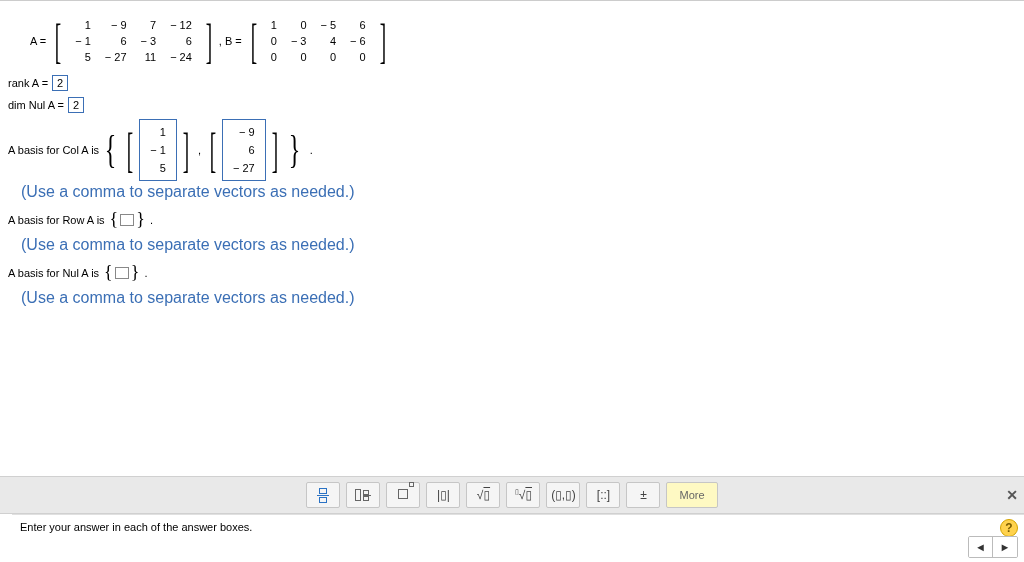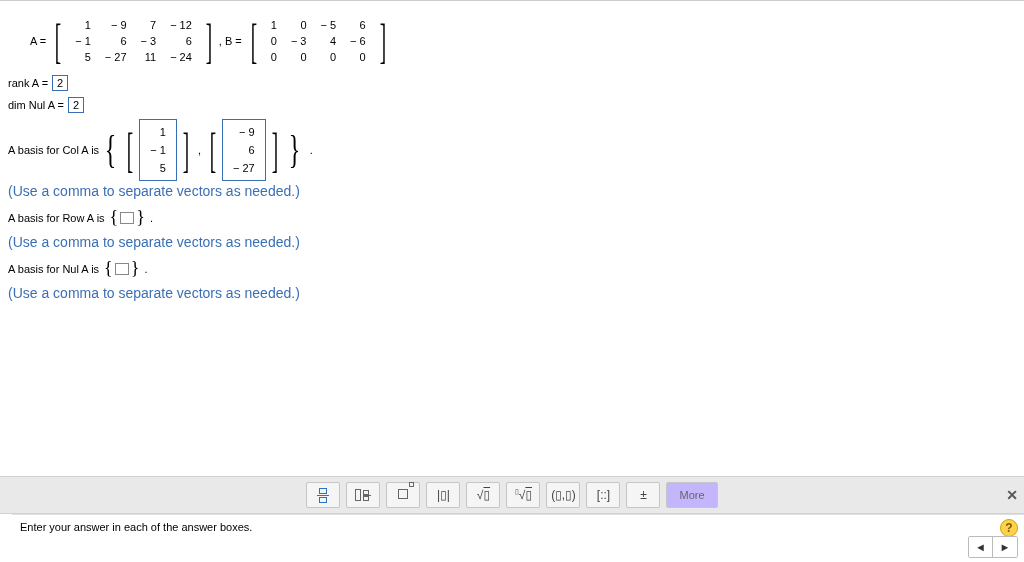--- a/index.html
+++ b/index.html
@@ -89,22 +89,23 @@
   }
   .empty-box {
     border: 1px solid #888;
     width: 14px; height: 12px;
     display:inline-block;
     margin: 0 1px;
     vertical-align: middle;
   }
   .hint {
     color: #3b6fb5;
-    font-size: 14px;
+    font-size: 16px;
     margin-top: 2px;
+    margin-left: 13px;
   }
   .toolbar-wrap {
     position: absolute;
     left: 0; right: 0;
     bottom: 48px;
     background: #e9e9e9;
     border-top: 1px solid #d0d0d0;
     border-bottom: 1px solid #d0d0d0;
     height: 38px;
     display:flex;
@@ -122,21 +123,21 @@
     border: 1px solid #c6c6c6;
     border-radius: 2px;
     display:flex; align-items:center; justify-content:center;
     font-size: 12px;
     color:#444;
     cursor:pointer;
   }
   .tbtn.frac { color:#2a72c4; font-weight:bold; }
   .more-btn {
     height: 26px;
-    background: #c4b5fd;
+    background: #fef9c3;
     border: 1px solid #c6c6c6;
     border-radius: 2px;
     padding: 0 12px;
     display:flex; align-items:center;
     color:#666;
     cursor:pointer;
   }
   .close-x {
     position:absolute;
     right: 6px; top: 50%; transform: translateY(-50%);

